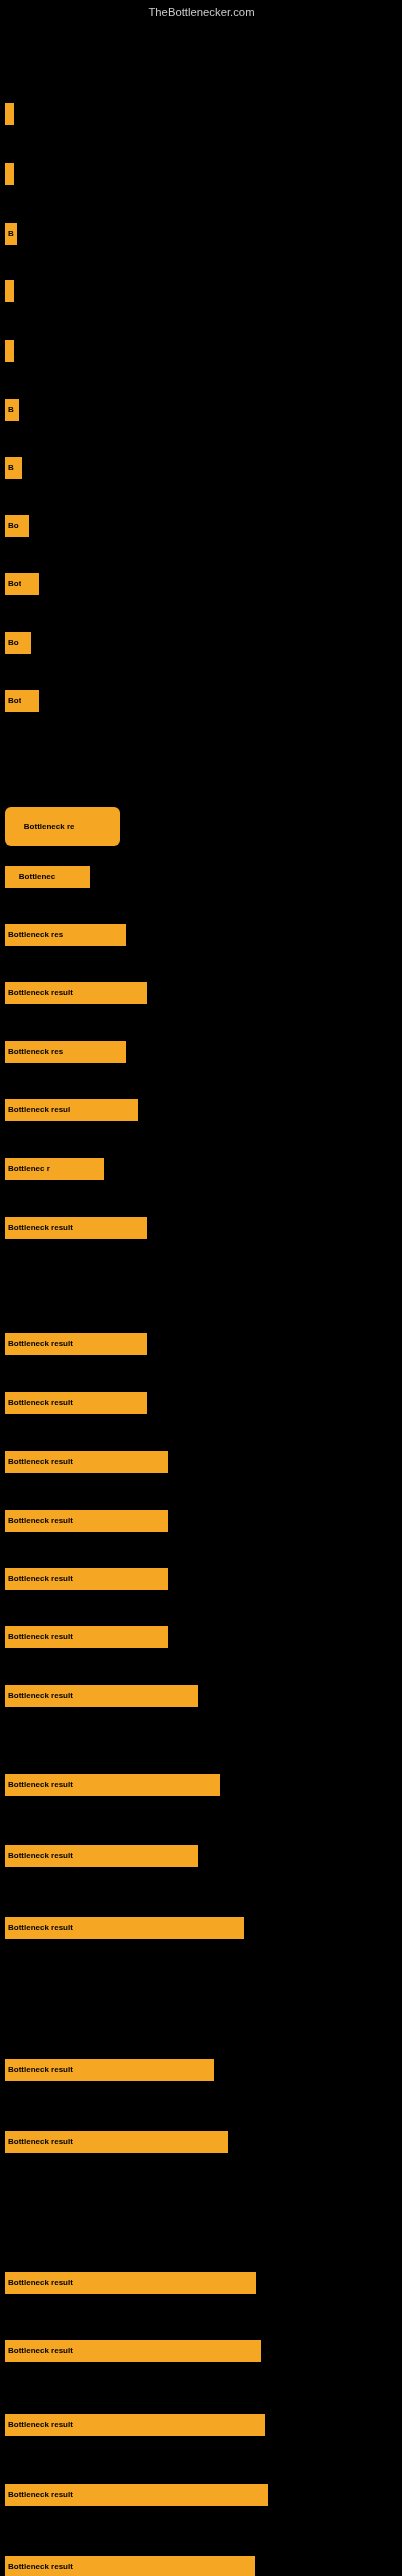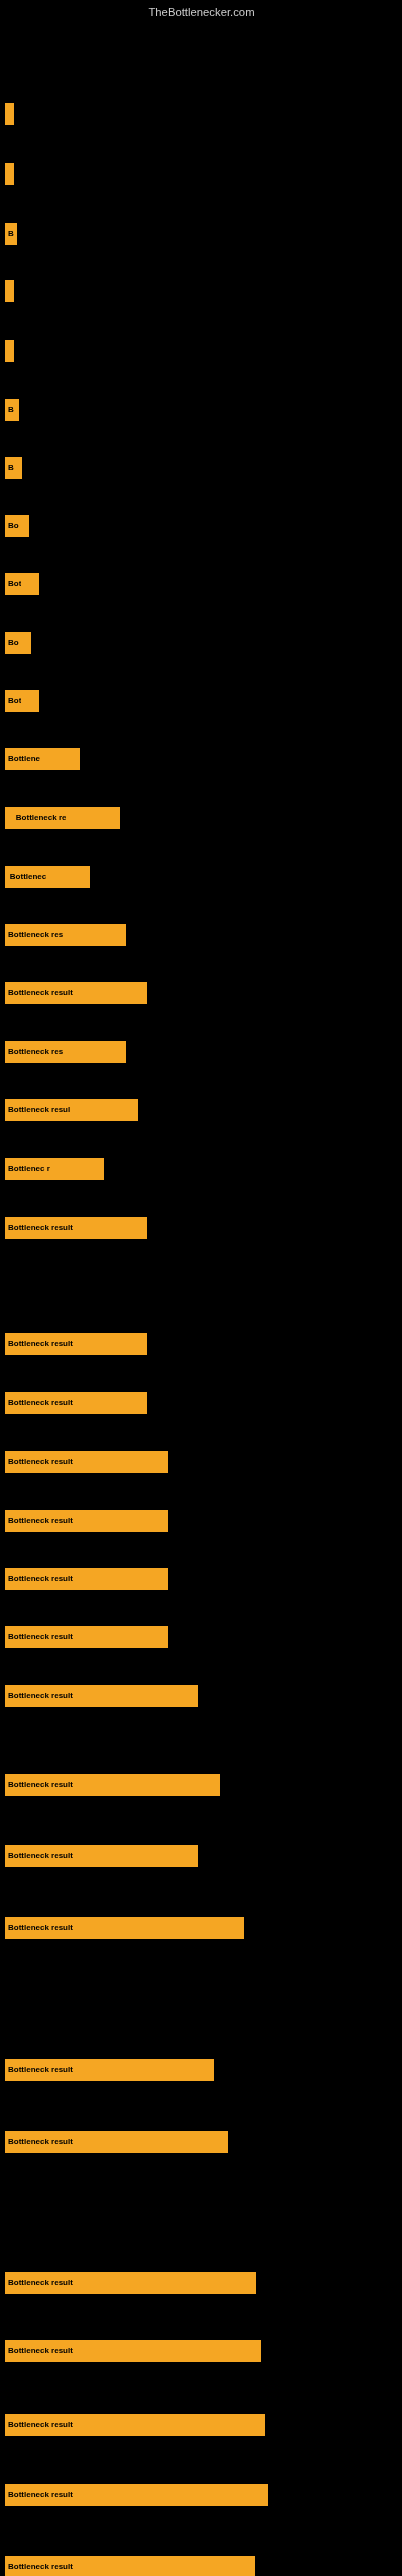--- a/index.html
+++ b/index.html
@@ -73,32 +73,27 @@
     <div style="position: absolute; top: 610px; left: 0px; width: 100%; height: 26px;">
       <div style="background: rgb(245, 166, 35); height: 22.5px; width: 26.6px; display: flex; align-items: center; padding-left: 3.2px; margin-left: 4.8px;">
         <span style="color: rgb(0, 0, 0); font-size: 8px; font-weight: bold; white-space: nowrap; overflow: hidden;">Bo</span>
       </div>
     </div>
     <div style="position: absolute; top: 668px; left: 0px; width: 100%; height: 26px;">
       <div style="background: rgb(245, 166, 35); height: 22.5px; width: 34px; display: flex; align-items: center; padding-left: 3.2px; margin-left: 4.8px;">
         <span style="color: rgb(0, 0, 0); font-size: 8px; font-weight: bold; white-space: nowrap; overflow: hidden;">Bot</span>
       </div>
     </div>
-    <div style="position: absolute; top: 726px; left: 0px; width: 100%; height: 26px;">
-      <div style="background: rgb(245, 166, 35); height: 22.5px; width: 75px; display: flex; align-items: center; padding-left: 3.2px; margin-left: 4.8px;">
-        <span style="color: rgb(0, 0, 0); font-size: 8px; font-weight: bold; white-space: nowrap; overflow: hidden;">Bottlene</span>
-      </div>
-    </div>
     <div style="position: absolute; top: 785px; left: 0px; width: 100%; height: 26px;">
-      <div style="background: rgb(245, 166, 35); height: 22px; width: 115px; display: flex; align-items: center; padding-left: 11px; margin-left: 4.8px;">
+      <div style="background: rgb(245, 166, 35); height: 39px; width: 115px; display: flex; align-items: center; padding-left: 19px; margin-left: 4.8px; border-radius: 6px;">
         <span style="color: rgb(0, 0, 0); font-size: 8px; font-weight: bold; white-space: nowrap; overflow: hidden;">Bottleneck re</span>
       </div>
     </div>
     <div style="position: absolute; top: 844px; left: 0px; width: 100%; height: 26px;">
-      <div style="background: rgb(245, 166, 35); height: 22.5px; width: 85px; display: flex; align-items: center; padding-left: 5px; margin-left: 4.8px;">
+      <div style="background: rgb(245, 166, 35); height: 22.5px; width: 85px; display: flex; align-items: center; padding-left: 14px; margin-left: 4.8px;">
         <span style="color: rgb(0, 0, 0); font-size: 8px; font-weight: bold; white-space: nowrap; overflow: hidden;">Bottlenec</span>
       </div>
     </div>
     <div style="position: absolute; top: 902px; left: 0px; width: 100%; height: 26px;">
       <div style="background: rgb(245, 166, 35); height: 22.5px; width: 121px; display: flex; align-items: center; padding-left: 3.2px; margin-left: 4.8px;">
         <span style="color: rgb(0, 0, 0); font-size: 8px; font-weight: bold; white-space: nowrap; overflow: hidden;">Bottleneck res</span>
       </div>
     </div>
     <div style="position: absolute; top: 960px; left: 0px; width: 100%; height: 26px;">
       <div style="background: rgb(245, 166, 35); height: 22.5px; width: 142px; display: flex; align-items: center; padding-left: 3.2px; margin-left: 4.8px;">

